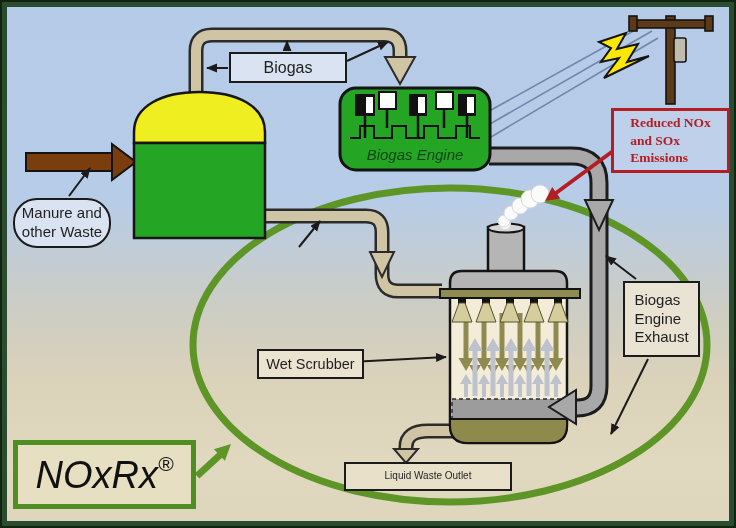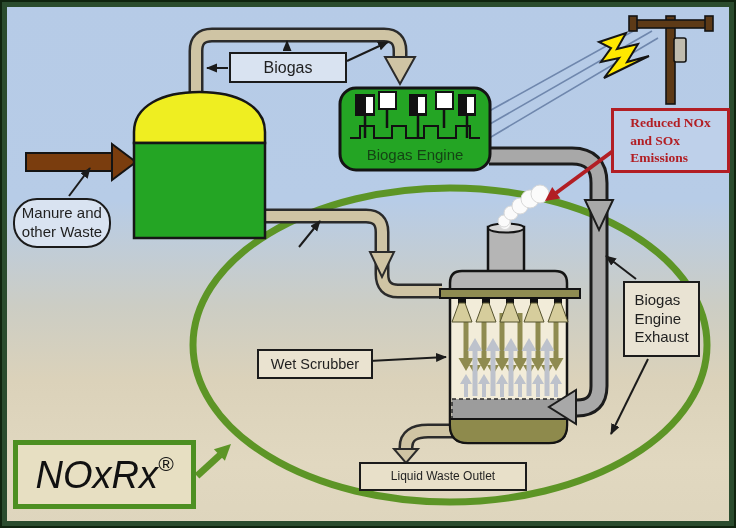--- a/index.html
+++ b/index.html
@@ -11,25 +11,25 @@
   .stage svg{position:absolute;left:0;top:0;}
   .lbl{
     position:absolute;box-sizing:border-box;border:2px solid #1b1b1b;
     display:flex;align-items:center;justify-content:center;text-align:left;
     white-space:pre-line;font:15px/1.25 "Liberation Sans",sans-serif;color:#1f1f1f;
   }
   #lbl-manure{left:13px;top:198px;width:98px;height:50px;background:#d9e3f1;border-radius:24px;}
   #lbl-biogas{left:229px;top:52px;width:118px;height:31px;background:#d9e3f1;font-size:16px;}
   #lbl-emissions{left:602px;top:108px;width:119px;height:65px;background:#bed0ea;border:3px solid #b21e24;color:#b21e24;font:bold 13.5px/1.3 "Liberation Serif",serif;margin-left:9px;}
   #lbl-urea{left:252px;top:250px;width:115px;height:52px;background:#dee6ef;}
-  #lbl-wet{left:257px;top:349px;width:116px;height:30px;background:#eae3d0;font-size:14.5px;}
+  #lbl-wet{left:257px;top:349px;width:107px;height:30px;background:#eae3d0;font-size:14.5px;}
   #lbl-exhaust{left:623px;top:281px;width:77px;height:76px;background:#e9e3d3;}
-  #lbl-outlet{left:359px;top:462px;width:168px;height:29px;background:#e8e0c9;font-size:12px;}
+  #lbl-outlet{left:344px;top:462px;width:168px;height:29px;background:#e8e0c9;font-size:10px;}
   #lbl-digester{left:134px;top:164px;width:131px;height:52px;color:#1c4e1c;border:none;background:transparent;line-height:1.45;}
-  #lbl-engine{left:345px;top:144px;width:140px;height:22px;color:#144414;border:none;background:transparent;}
+  #lbl-engine{left:345px;top:144px;width:140px;height:22px;color:#144414;border:none;background:transparent;font-style:italic;}
   #lbl-brand{left:13px;top:440px;width:183px;height:69px;background:#e7dfc2;border:5px solid #4d8f22;white-space:normal;}
   .brand-text{font:italic 400 38px/1 "Liberation Sans",sans-serif;color:#111;}
   .brand-reg{font:italic 400 21px/1 "Liberation Sans",sans-serif;position:relative;top:-11px;color:#111;}
 </style>
 </head>
 <body>
 
 <div class="stage">
 
 <svg width="736" height="528" viewBox="0 0 736 528">

